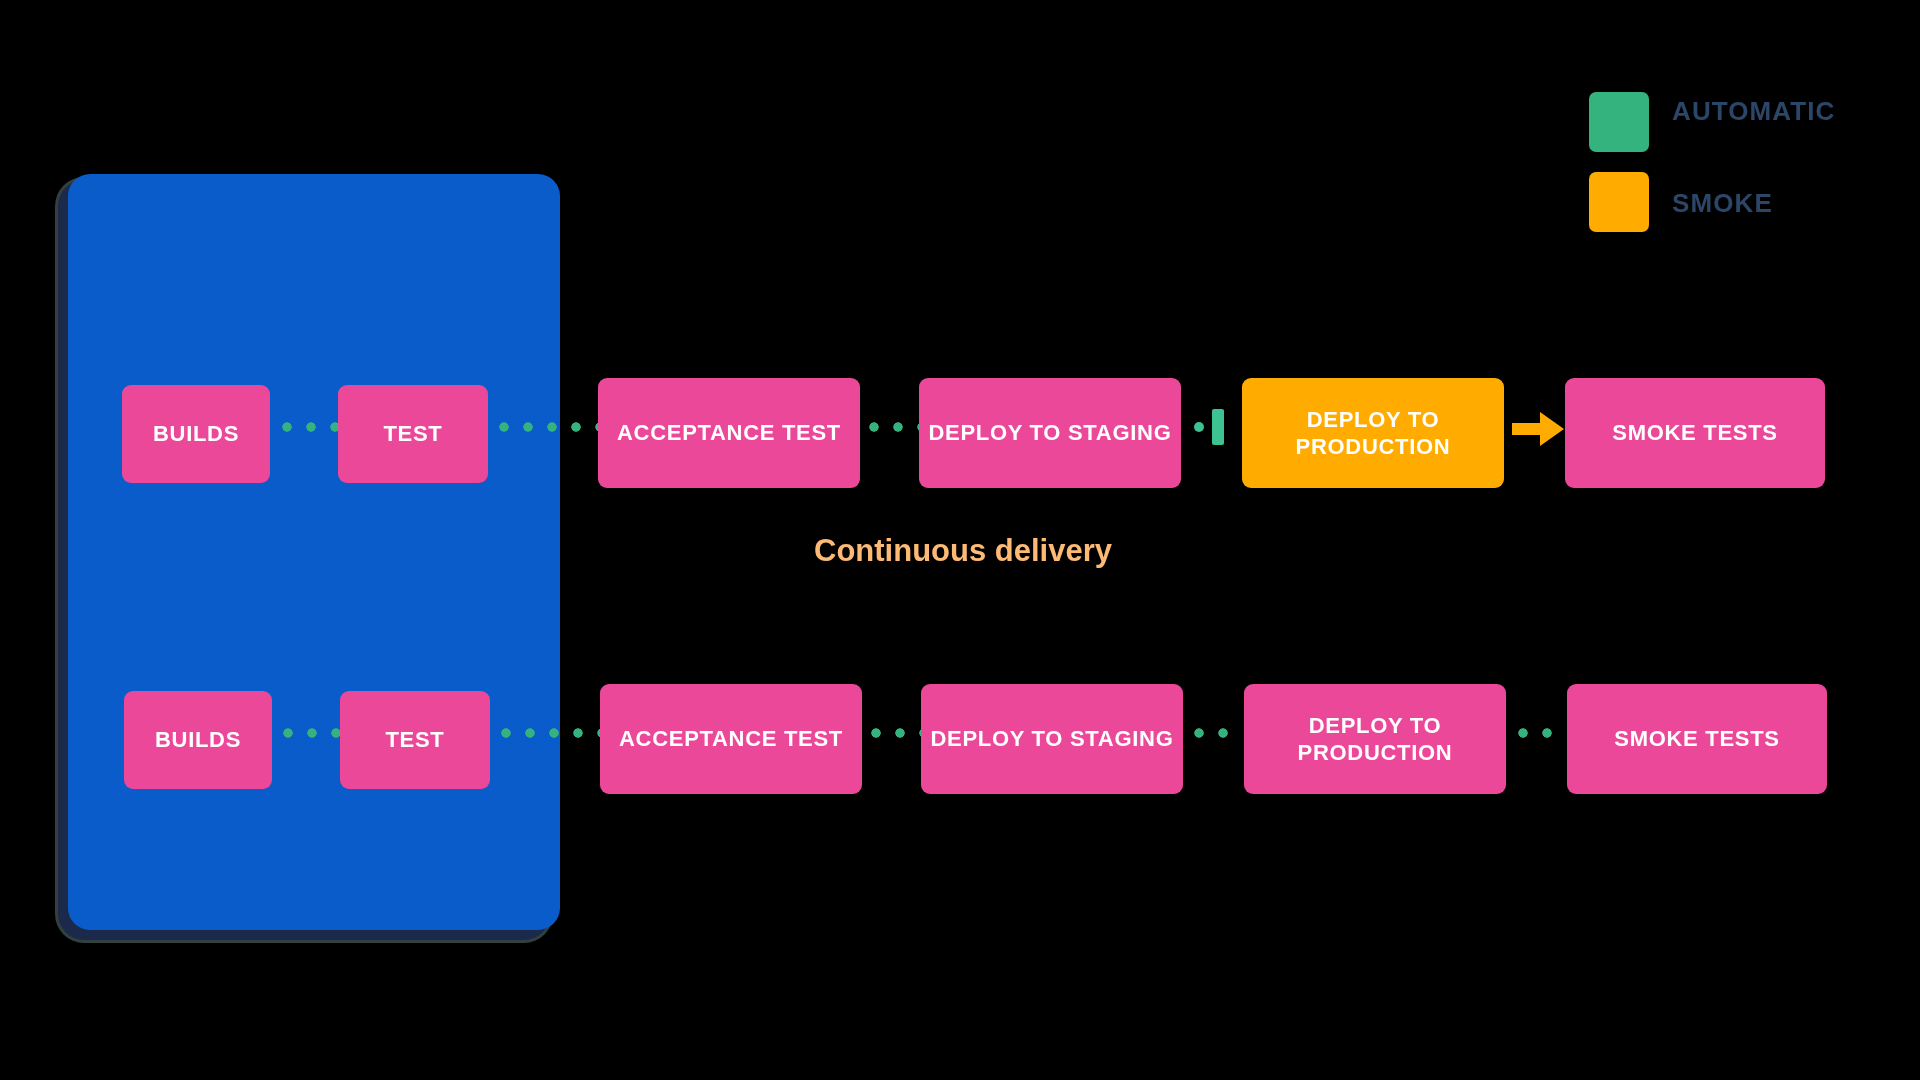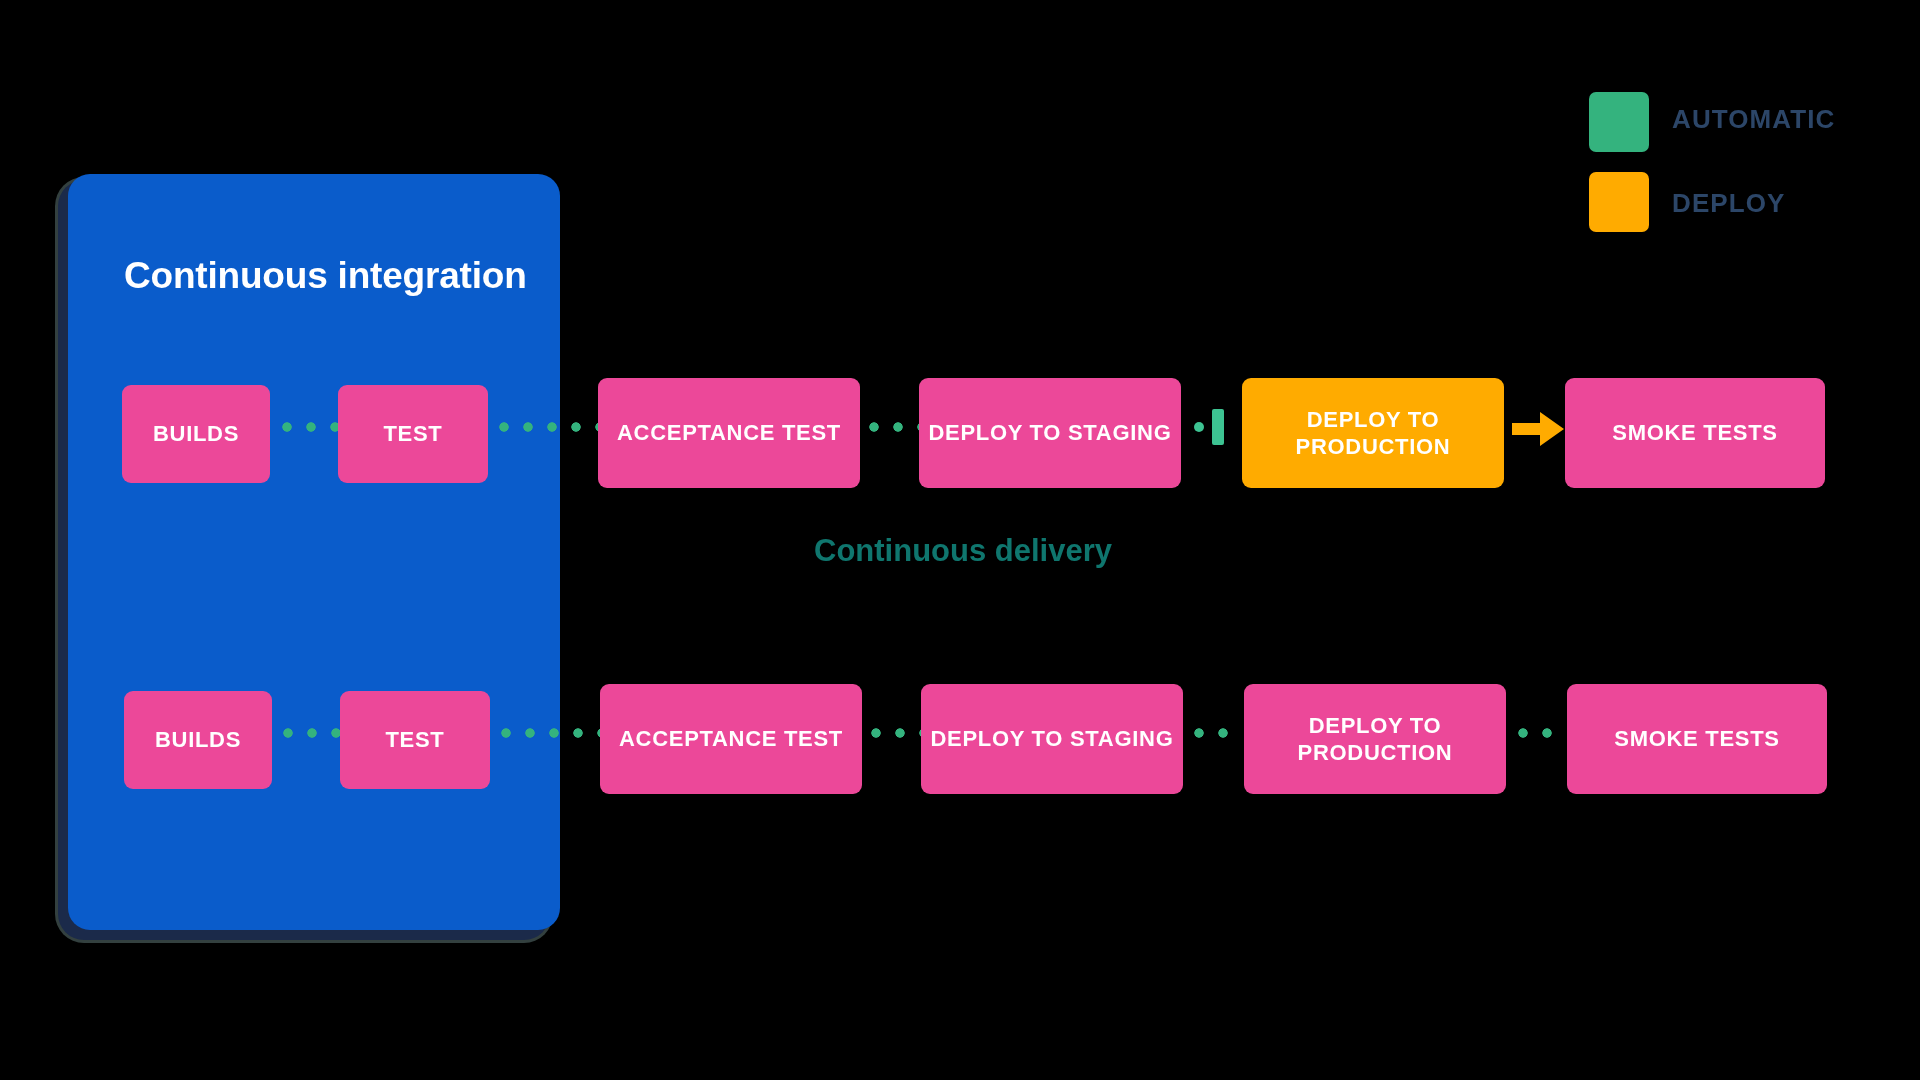--- a/index.html
+++ b/index.html
@@ -106,21 +106,21 @@
   .arrow {
     position: absolute;
     z-index: 6;
   }
 
   
   .caption {
     position: absolute;
     font-size: 31px;
     font-weight: 700;
-    color: #0f766e;
+    color: #fdba74;
     white-space: nowrap;
     z-index: 5;
   }
 
   
   .legend-swatch {
     position: absolute;
     width: 60px;
     height: 60px;
     border-radius: 7px;
@@ -136,21 +136,20 @@
     white-space: nowrap;
   }
 </style>
 </head>
 <body>
 
 <div id="canvas">
 
   <div class="ci-shadow"></div>
   <div class="ci-box"></div>
-  <div class="ci-title">Continuous integration</div>
 
   <div class="dots" style="left:282px; top:422px; width:62px;"></div>
 
   <div class="dots" style="left:499px; top:422px; width:106px;"></div>
 
   <div class="dots" style="left:869px; top:422px; width:72px;"></div>
 
   <div class="node green" style="left:122px; top:385px; width:148px; height:98px;">
     <span>BUILDS</span>
   </div>
@@ -213,18 +212,18 @@
   <div class="node green" style="left:1244px; top:684px; width:262px; height:110px;">
     <span>DEPLOY TO PRODUCTION</span>
   </div>
 
   <div class="node green" style="left:1567px; top:684px; width:260px; height:110px;">
     <span>SMOKE TESTS</span>
   </div>
 
 
   <div class="legend-swatch green" style="left:1589px; top:92px;"></div>
-  <div class="legend-label" style="left:1672px; top:104px;text-align:center;">AUTOMATIC</div>
+  <div class="legend-label" style="left:1672px; top:96px;text-align:center;">AUTOMATIC</div>
 
   <div class="legend-swatch orange" style="left:1589px; top:172px;"></div>
-  <div class="legend-label" style="left:1672px; top:188px;">DEPLOY</div>
+  <div class="legend-label" style="left:1672px; top:188px;">SMOKE</div>
 
 </div>
 
 </body></html>

